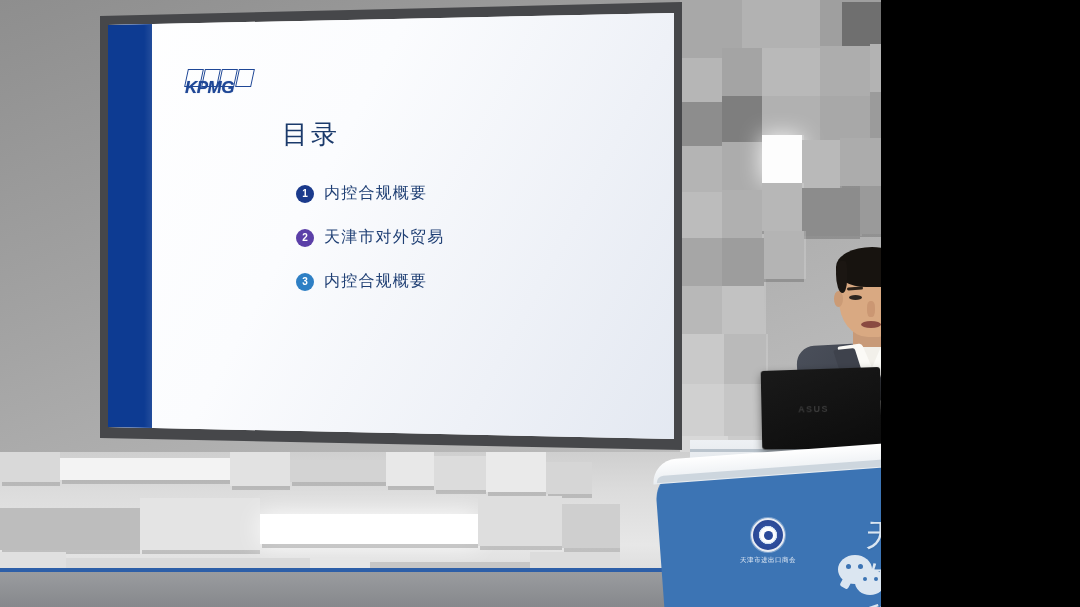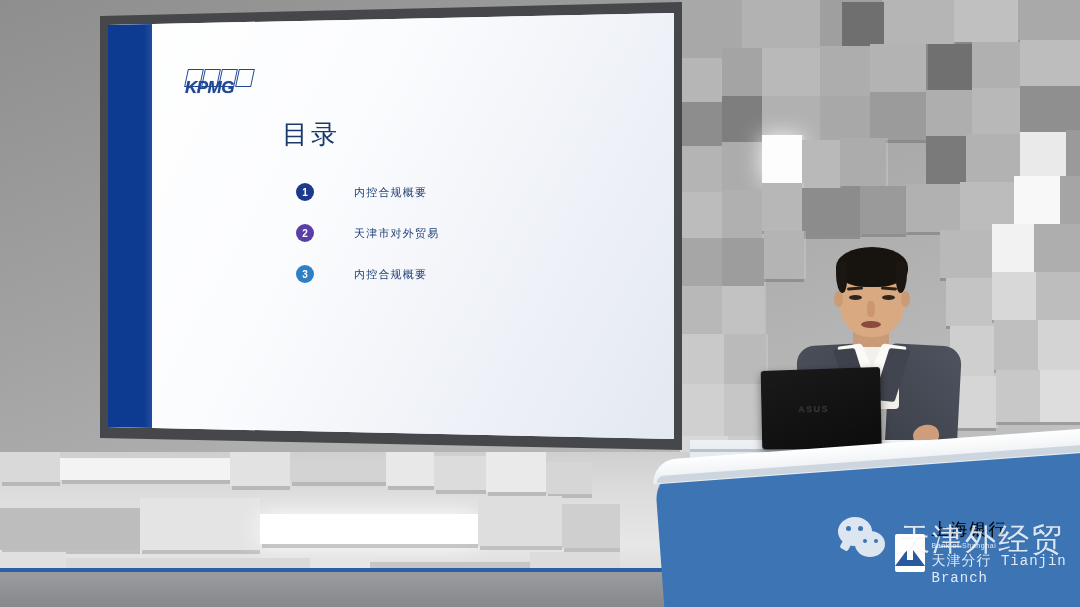--- a/index.html
+++ b/index.html
@@ -1,21 +1,21 @@
 <!DOCTYPE html>
 <html><head>
 <meta charset="utf-8">
 <style>
   * { margin:0; padding:0; box-sizing:border-box; }
   html,body { background:#000; }
   body { font-family:"Liberation Sans", sans-serif; }
 
   #stage {
     position:relative;
-    width:1080px; height:607px;
+    width:881px; height:607px;
     overflow:hidden;
     background:#9a9a9a;
   }
 
   
   .wall {
     position:absolute; inset:0;
     background:linear-gradient(160deg,#8e8e8e 0%,#a2a2a2 35%,#b8b8b8 70%,#cfcfcf 100%);
   }
   .panel { position:absolute; }
@@ -90,23 +90,23 @@
   .toc{ position:absolute; left:192px; top:172px; }
   .toc-row{ display:flex; align-items:center; margin-bottom:23px; }
   .toc-num{
     width:18px; height:18px; border-radius:50%;
     display:flex; align-items:center; justify-content:center;
     color:#fff; font-size:10px; font-weight:bold;
     font-family:"Liberation Sans", sans-serif;
     flex:0 0 auto;
   }
   .toc-label{
-    margin-left:40px;
+    margin-left:10px;
     font-family:Liberation Serif, serif;
-    font-size:11px; color:#1f3f74; letter-spacing:1.2px;
+    font-size:16px; color:#1f3f74; letter-spacing:1.2px;
   }
 
   
   .person{ position:absolute; left:793px; top:249px; width:180px; height:210px; }
   .neck{
     position:absolute; left:60px; top:66px; width:36px; height:40px;
     background:#c89a78; border-radius:6px;
   }
   .head{
     position:absolute; left:46px; top:4px; width:66px; height:84px;
@@ -481,20 +481,24 @@
 
   <div class="laptop">
     <div class="laptop-logo">ASUS</div>
   </div>
 
   <div class="desk"></div>
   <div class="desk-top"></div>
   <div class="desk-edge"></div>
 
   <div class="logo-group">
+    <div class="logo-item">
+      <div class="logo-mark"></div>
+      <div class="logo-text">天津市进出口商会</div>
+    </div>
   </div>
 
   <div class="bank">
     <div class="bank-mark"></div>
     <div>
       <div class="bank-txt-cn">上海银行</div>
       <div class="bank-txt-en">Bank of Shanghai</div>
       <div class="bank-txt-br">天津分行  Tianjin Branch</div>
     </div>
   </div>

